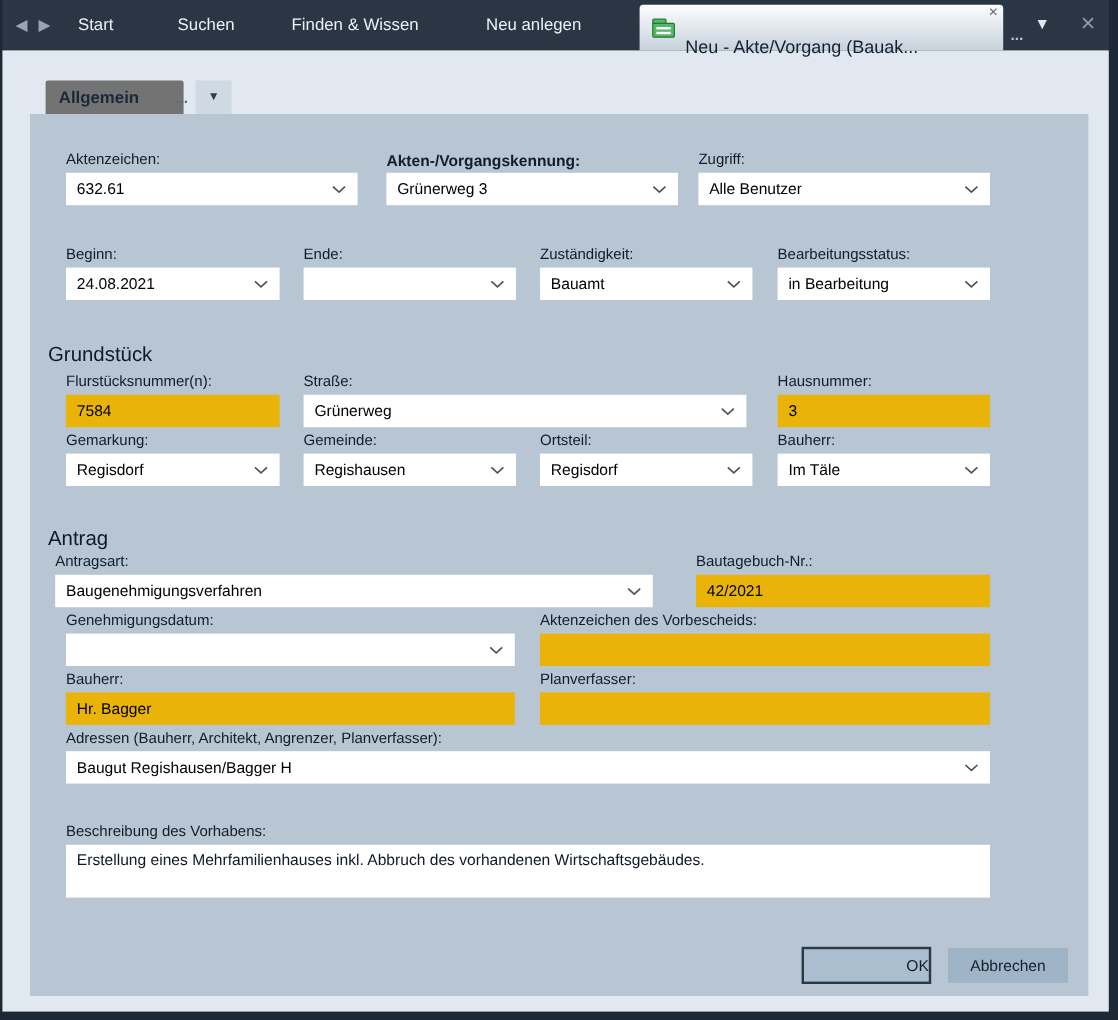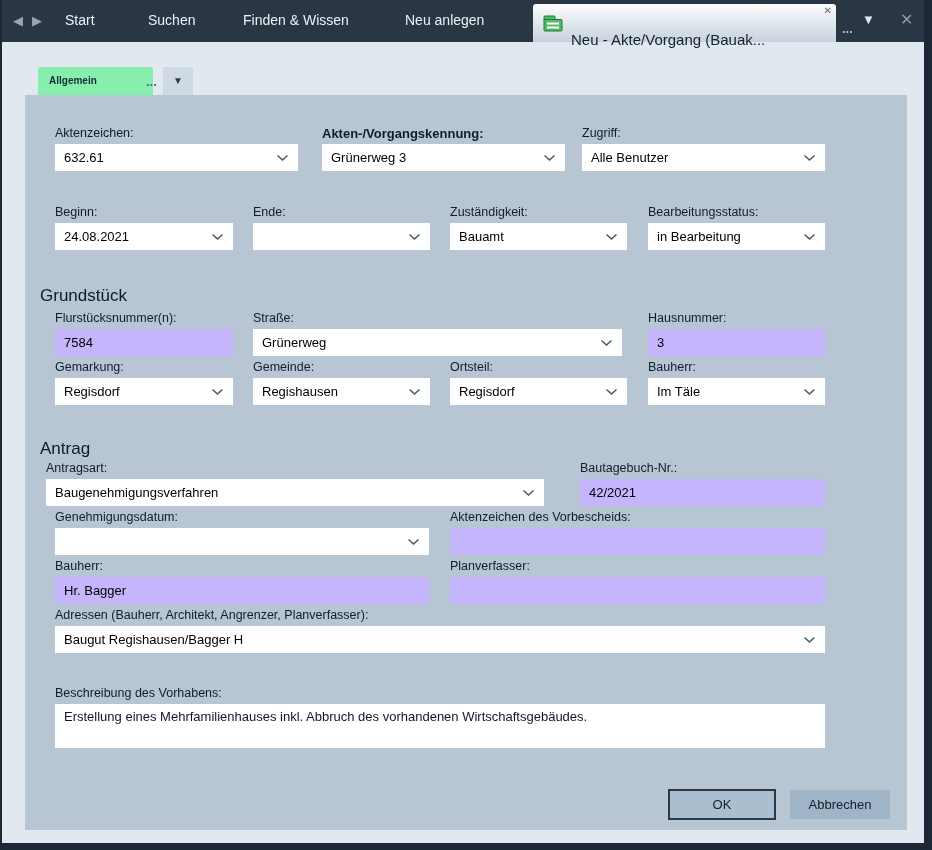--- a/index.html
+++ b/index.html
@@ -13,46 +13,46 @@
   .active-tab { position:absolute; left:533px; top:4px; width:303px; height:38px;
     background:linear-gradient(#fdfdfe,#c6d2dc); border-radius:3px 3px 0 0;
     display:flex; align-items:center; padding-left:10px; }
   .active-tab-title { font-weight:normal; font-size:15px; color:#14212f; margin-left:8px; white-space:nowrap; overflow:hidden;margin-top:33px; }
   .tab-close { position:absolute; top:1px; right:4px; font-size:10px; font-weight:bold; color:#5f6b77; }
   .bar-ellipsis { position:absolute; left:842px; top:21px; color:#b6c0cc; font-weight:bold; font-size:13px; }
   .bar-dd { position:absolute; left:862px; top:12px; color:#dfe7f0; font-size:13px; }
   .bar-close { position:absolute; left:900px; top:10px; color:#8e9aa8; font-size:16px; font-weight:bold; }
 
   
-  .subtab { position:absolute; left:38px; top:67px; width:115px; height:28px; background:#86efac;
-    border-radius:2px 2px 0 0; line-height:28px; padding-left:11px; font-weight:bold; font-size:10px; color:#19293a; }
+  .subtab { position:absolute; left:38px; top:67px; width:115px; height:28px; background:#737373;
+    border-radius:2px 2px 0 0; line-height:28px; padding-left:11px; font-weight:bold; font-size:14px; color:#19293a; }
   .subtab-ellipsis { position:absolute; left:146px; top:74px; color:#5d6975; font-weight:bold; font-size:13px; }
   .subtab-dd { position:absolute; left:163px; top:67px; width:30px; height:28px; background:#cfd9e2;
     text-align:center; line-height:28px; font-size:10px; color:#2c3b4c; }
 
   
   .panel { position:absolute; left:25px; top:95px; width:882px; height:735px; background:#b8c6d3; }
   .section-title { position:absolute; font-size:17px; color:#0e1a28; }
 
   
   .field { position:absolute; display:flex; flex-direction:column; }
   .flabel { font-size:12.5px; color:#0f1d2c; margin-bottom:3px; height:15px; white-space:nowrap; }
   .flabel.bold { font-weight:bold; font-size:13px; }
   .fbox { position:relative; background:#ffffff; height:27px; display:flex; align-items:center;
     padding:0 24px 0 9px; cursor:default; }
   .fvalue { font-size:13px; color:#000; white-space:nowrap; overflow:hidden; }
   .chevron { position:absolute; right:9px; top:10px; line-height:0; }
-  input.tbox { background:#c4b5fd; border:none; outline:none; height:27px; width:100%;
+  input.tbox { background:#eab308; border:none; outline:none; height:27px; width:100%;
     font-family:inherit; font-size:13px; color:#000; padding:0 9px; }
   textarea.tarea { background:#fff; border:none; outline:none; height:44px; width:100%;
     font-family:inherit; font-size:13px; color:#0f172a; padding:5px 9px; resize:none; overflow:hidden; }
 
   
   .btn { position:absolute; font-family:inherit; font-size:13px; color:#13202e; cursor:default; }
-  .btn-ok { left:668px; top:789px; width:108px; height:31px; background:#abbecf; border:2px solid #2b3947; }
+  .btn-ok { left:668px; top:789px; width:108px; height:31px; background:#abbecf; border:2px solid #2b3947;text-align:right; }
   .btn-cancel { left:790px; top:790px; width:100px; height:29px; background:#9fb4c7; border:none; }
 
   
   .b-left  { position:absolute; left:0; top:0; width:2px; height:850px; background:#1d2837; }
   .b-right { position:absolute; left:924px; top:0; width:8px; height:850px; background:#1d2837; }
   .b-bottom{ position:absolute; left:0; top:843px; width:932px; height:7px; background:#1d2837; }
 </style>
 </head>
 <body>
 

